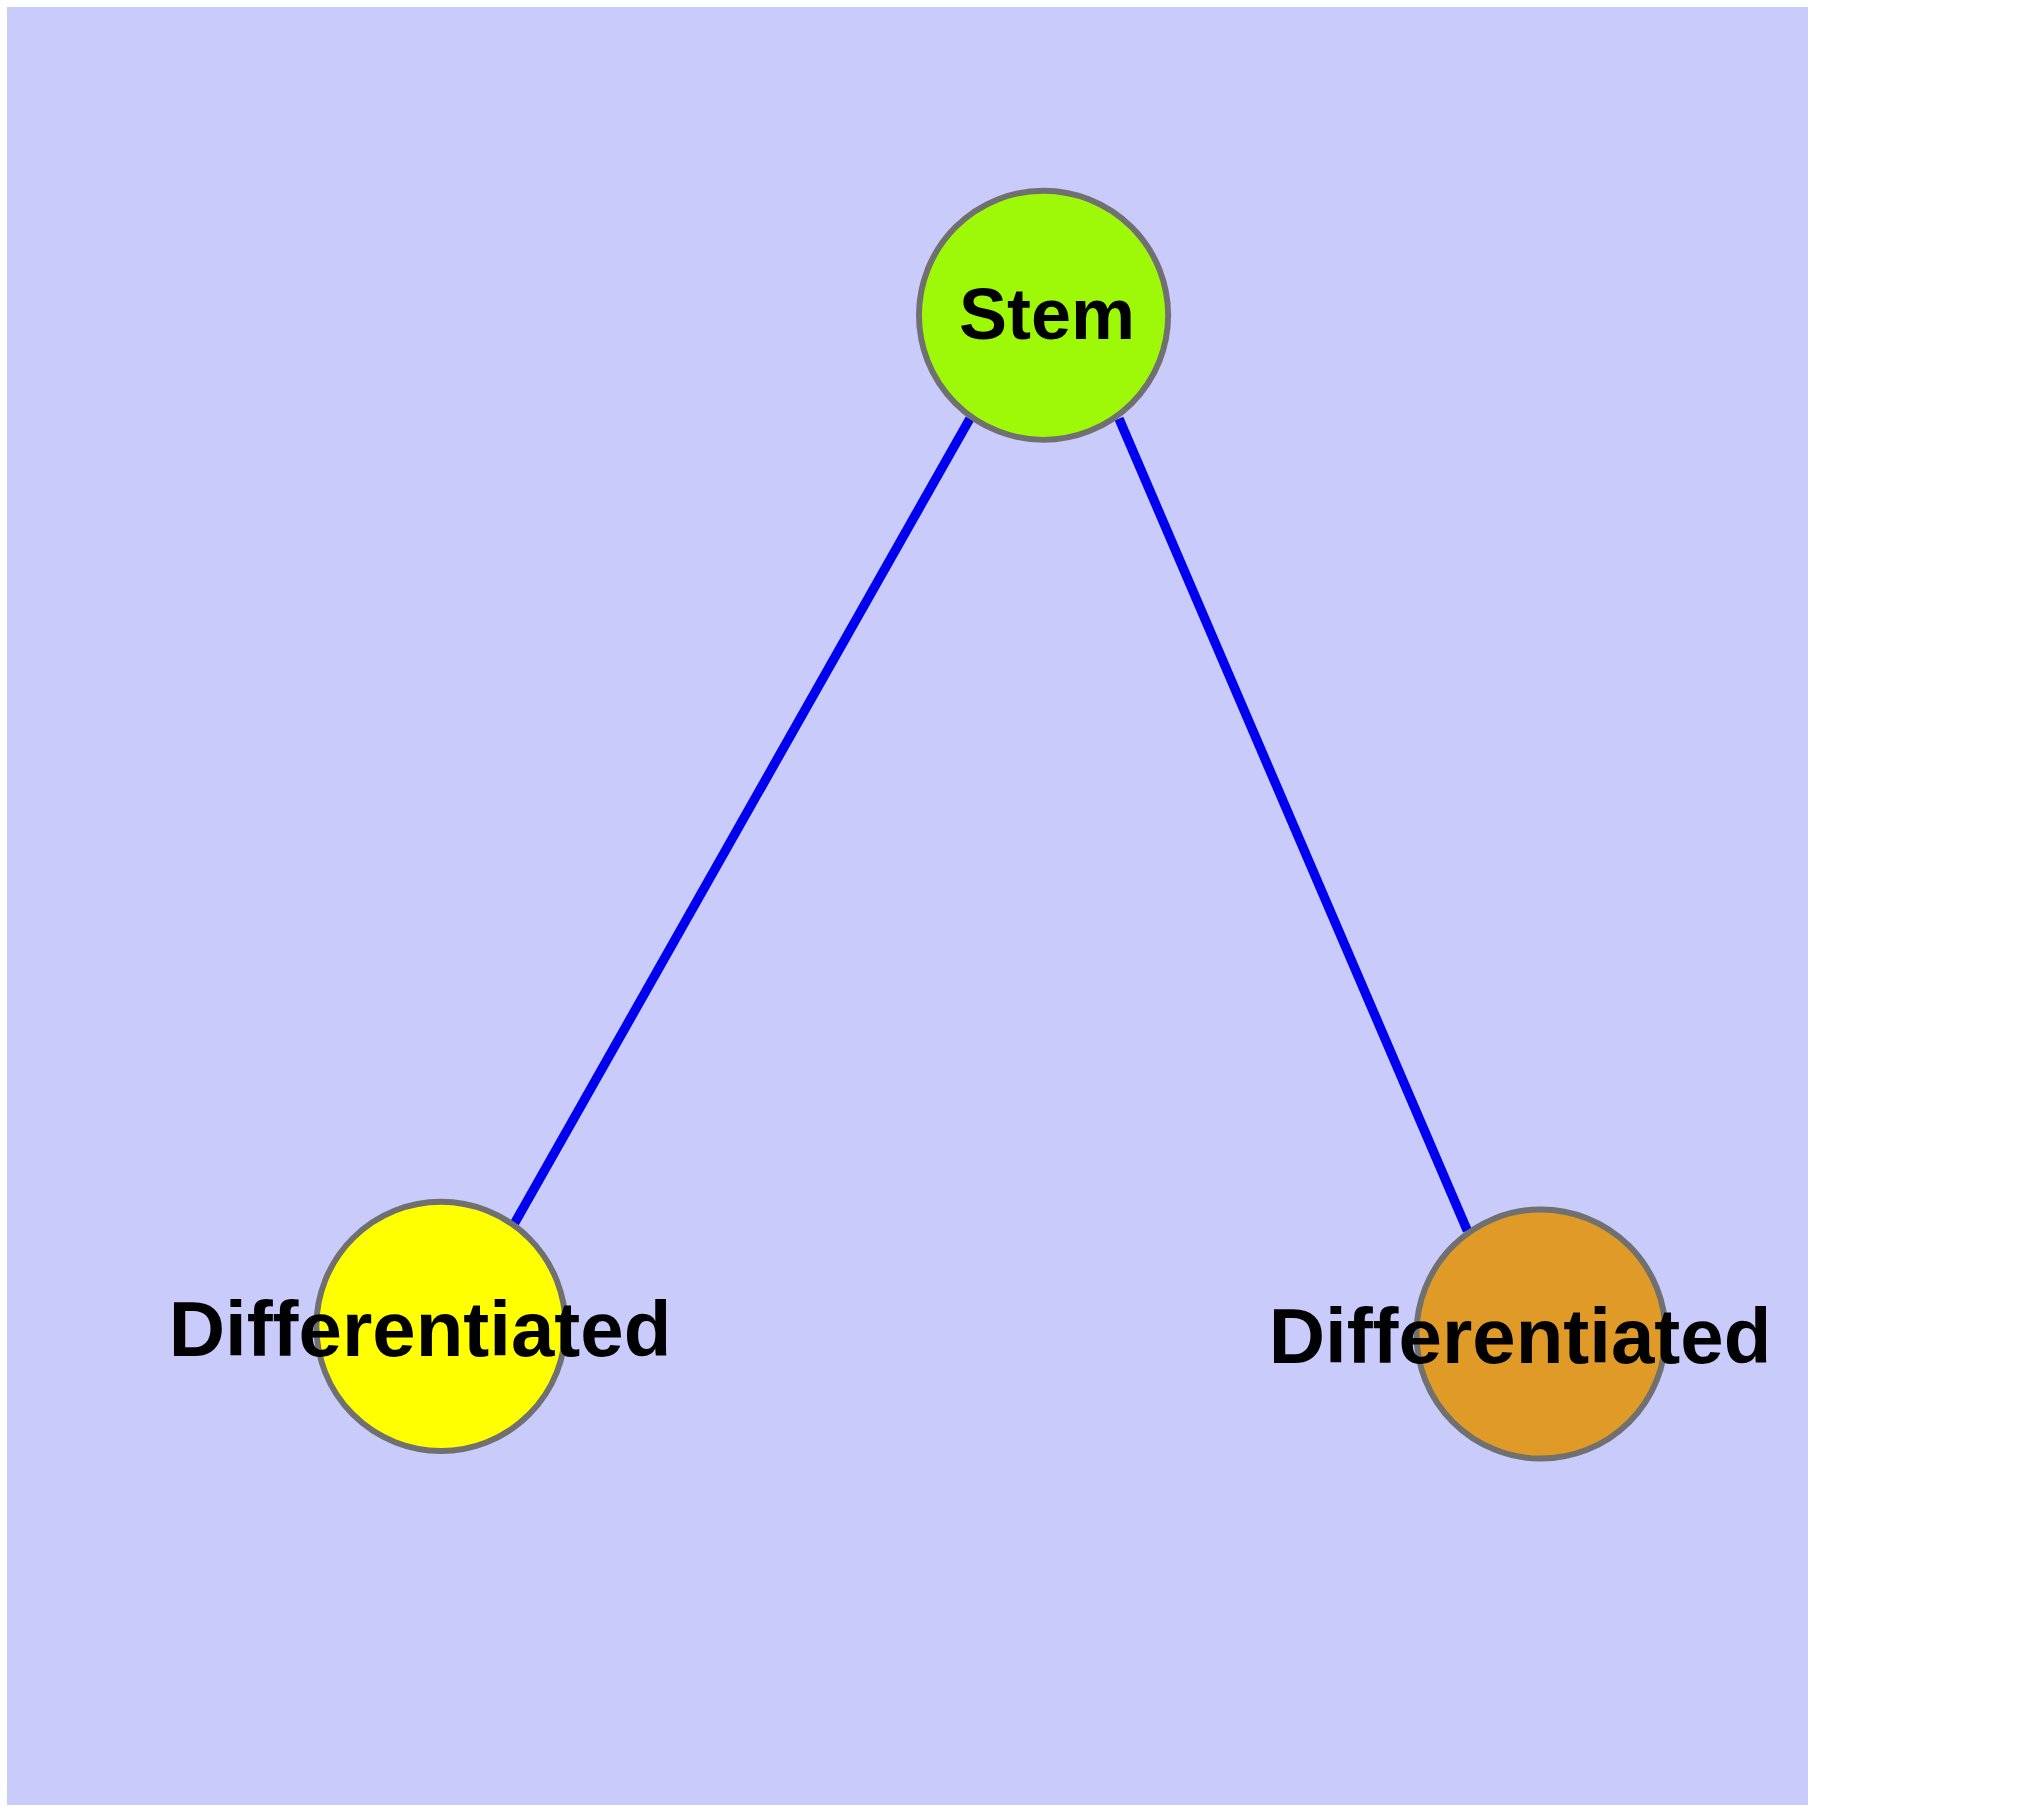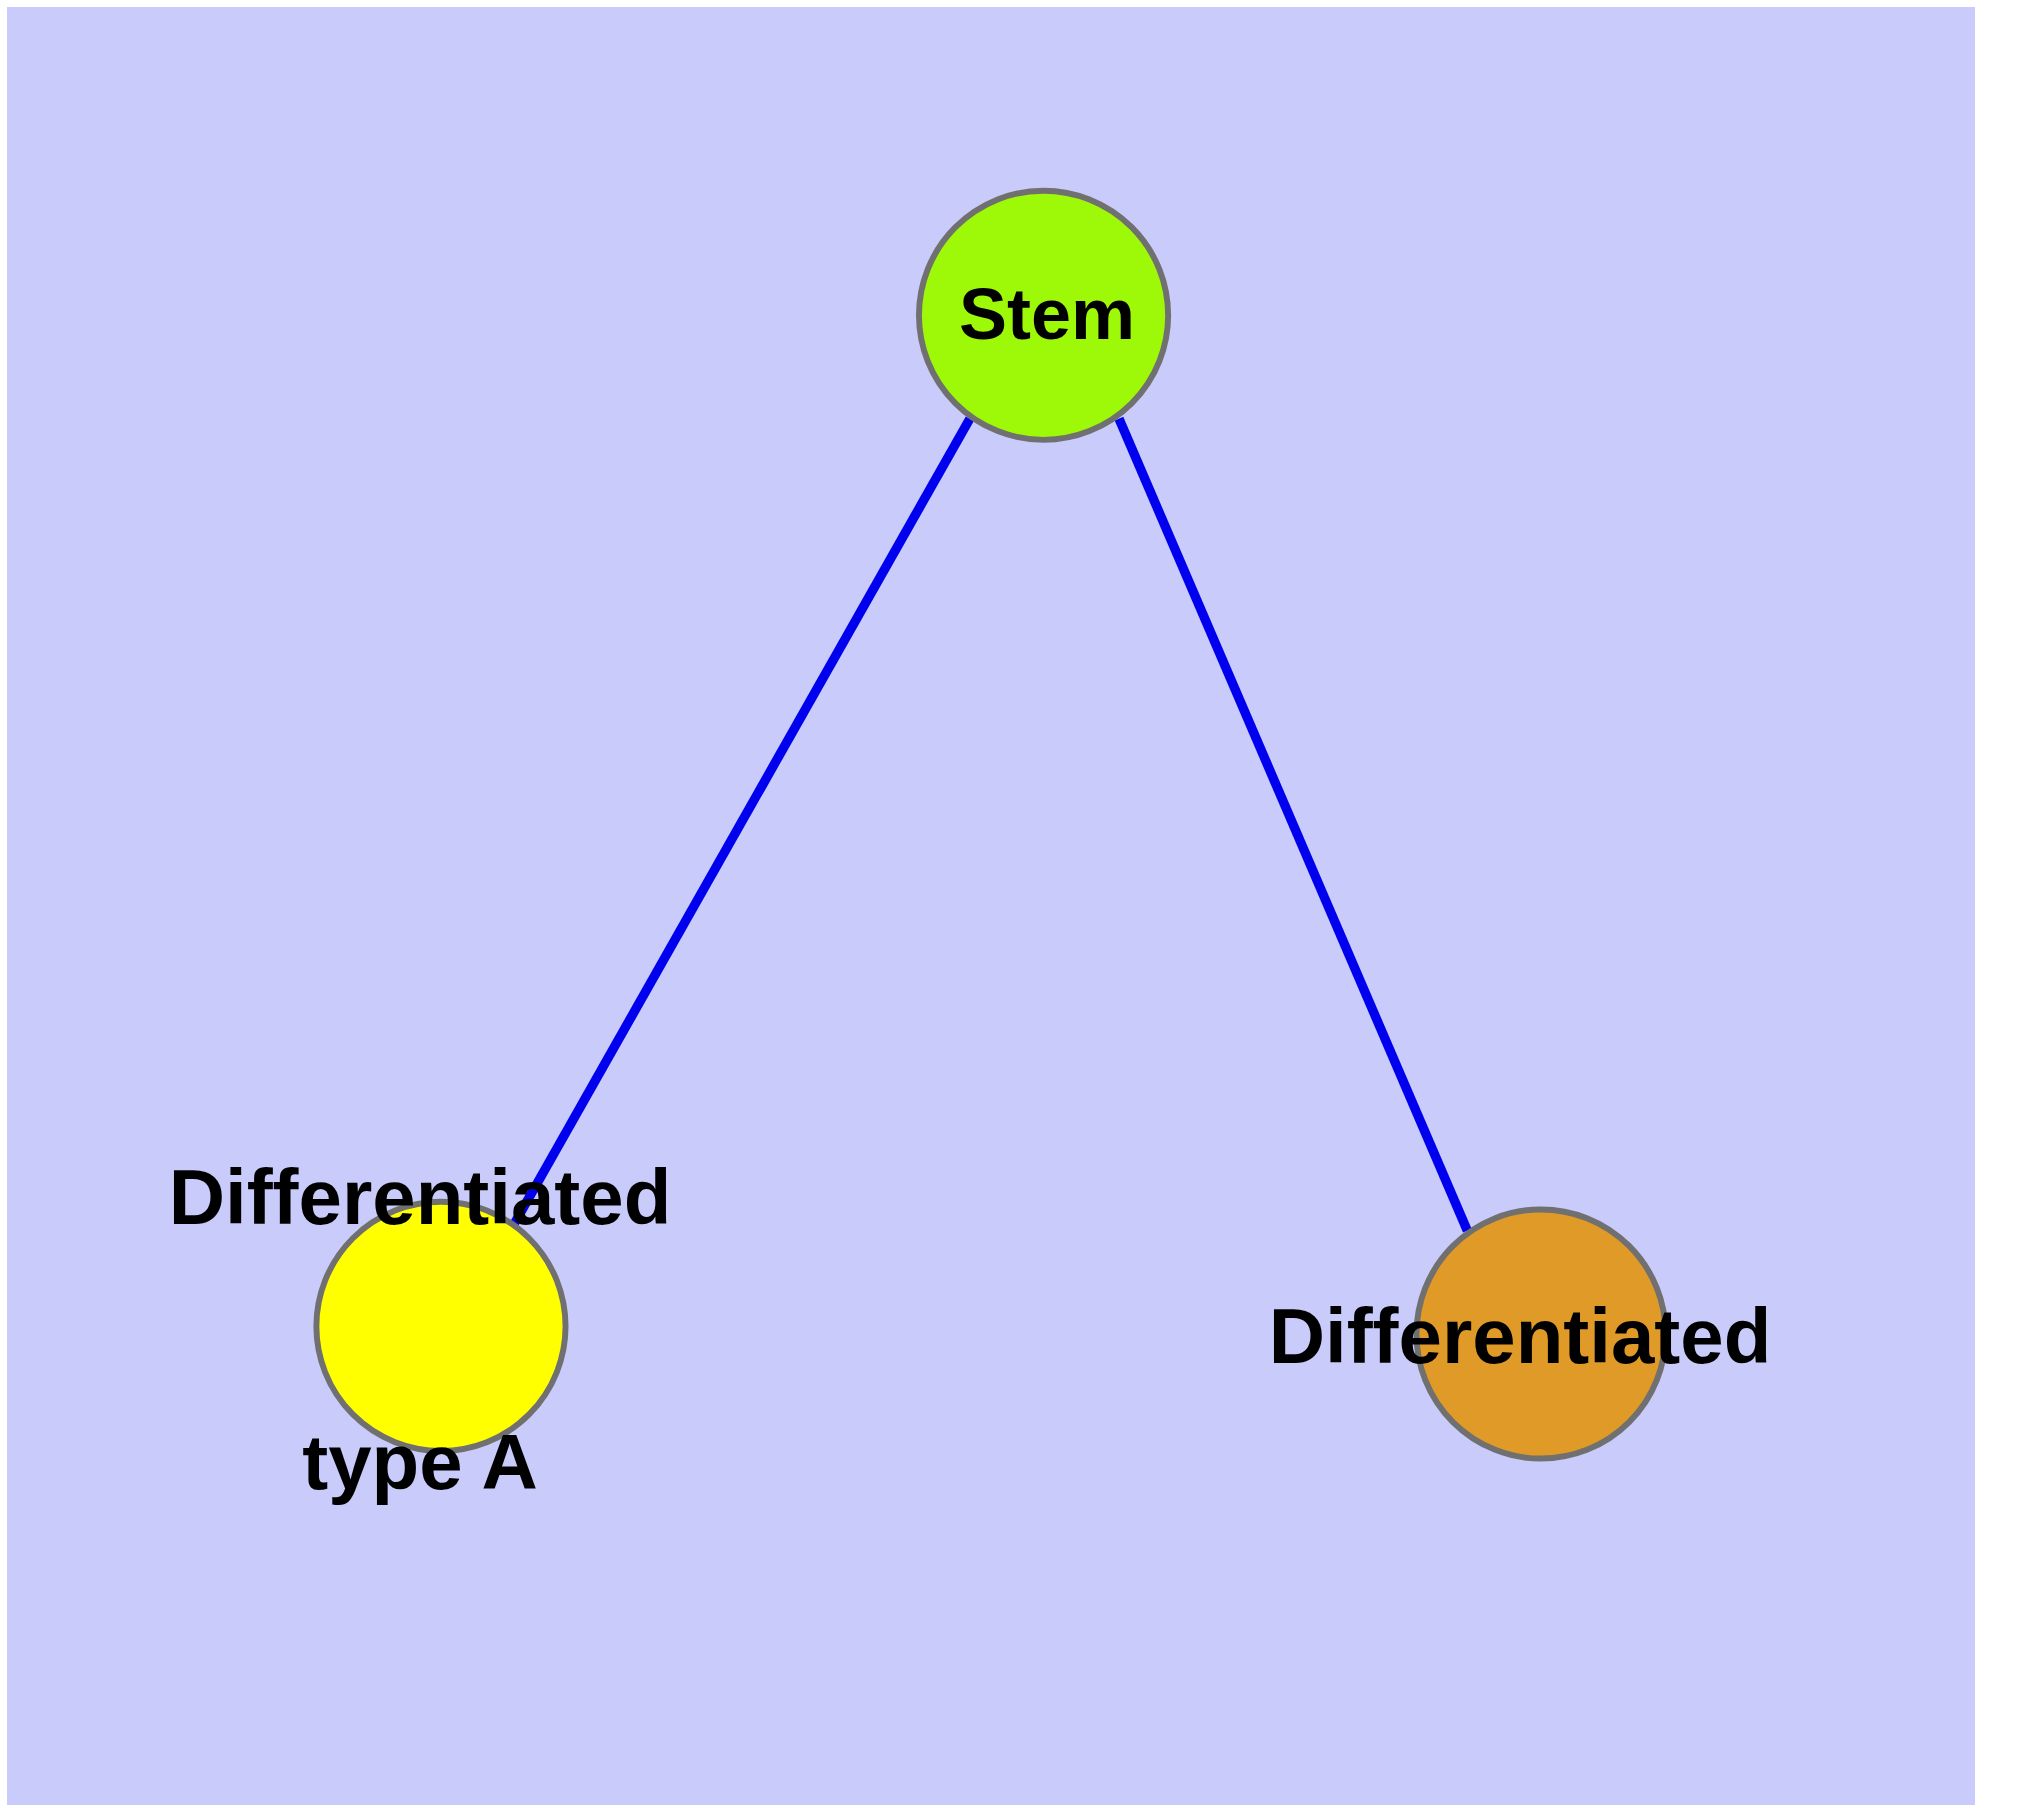--- a/index.html
+++ b/index.html
@@ -2,21 +2,21 @@
 <html style="font-size:13.6px"><head>
 <meta charset="utf-8">
 <style>
   html, body {
     margin: 0;
     padding: 0;
     background: #ffffff;
   }
   #canvas {
     position: relative;
-    width: 1975px;
+    width: 1808px;
     height: 1812px;
     background: #ffffff;
     overflow: hidden;
   }
   #plot-bg {
     position: absolute;
     left: 6.8px;
     top: 6.8px;
     width: 2007px;
     height: 1798px;
@@ -74,21 +74,20 @@
       <circle cx="1231" cy="372" r="147" fill="#9ef908" stroke="#707070" stroke-width="7"></circle>
       <circle cx="520" cy="1565" r="147" fill="#ffff00" stroke="#707070" stroke-width="7"></circle>
       <circle cx="1818" cy="1574" r="147" fill="#e09a28" stroke="#707070" stroke-width="7"></circle>
     </g>
   </svg>
 
   <div class="node-label" id="label-stem">Stem</div>
 
   <div class="node-label" id="label-diff-a">
     <div>Differentiated</div>
-    <div>type A</div>
   </div>
 
   <div class="node-label" id="label-diff-b">
     <div>Differentiated</div>
   </div>
 
 </div>
 
 
 </body></html>

